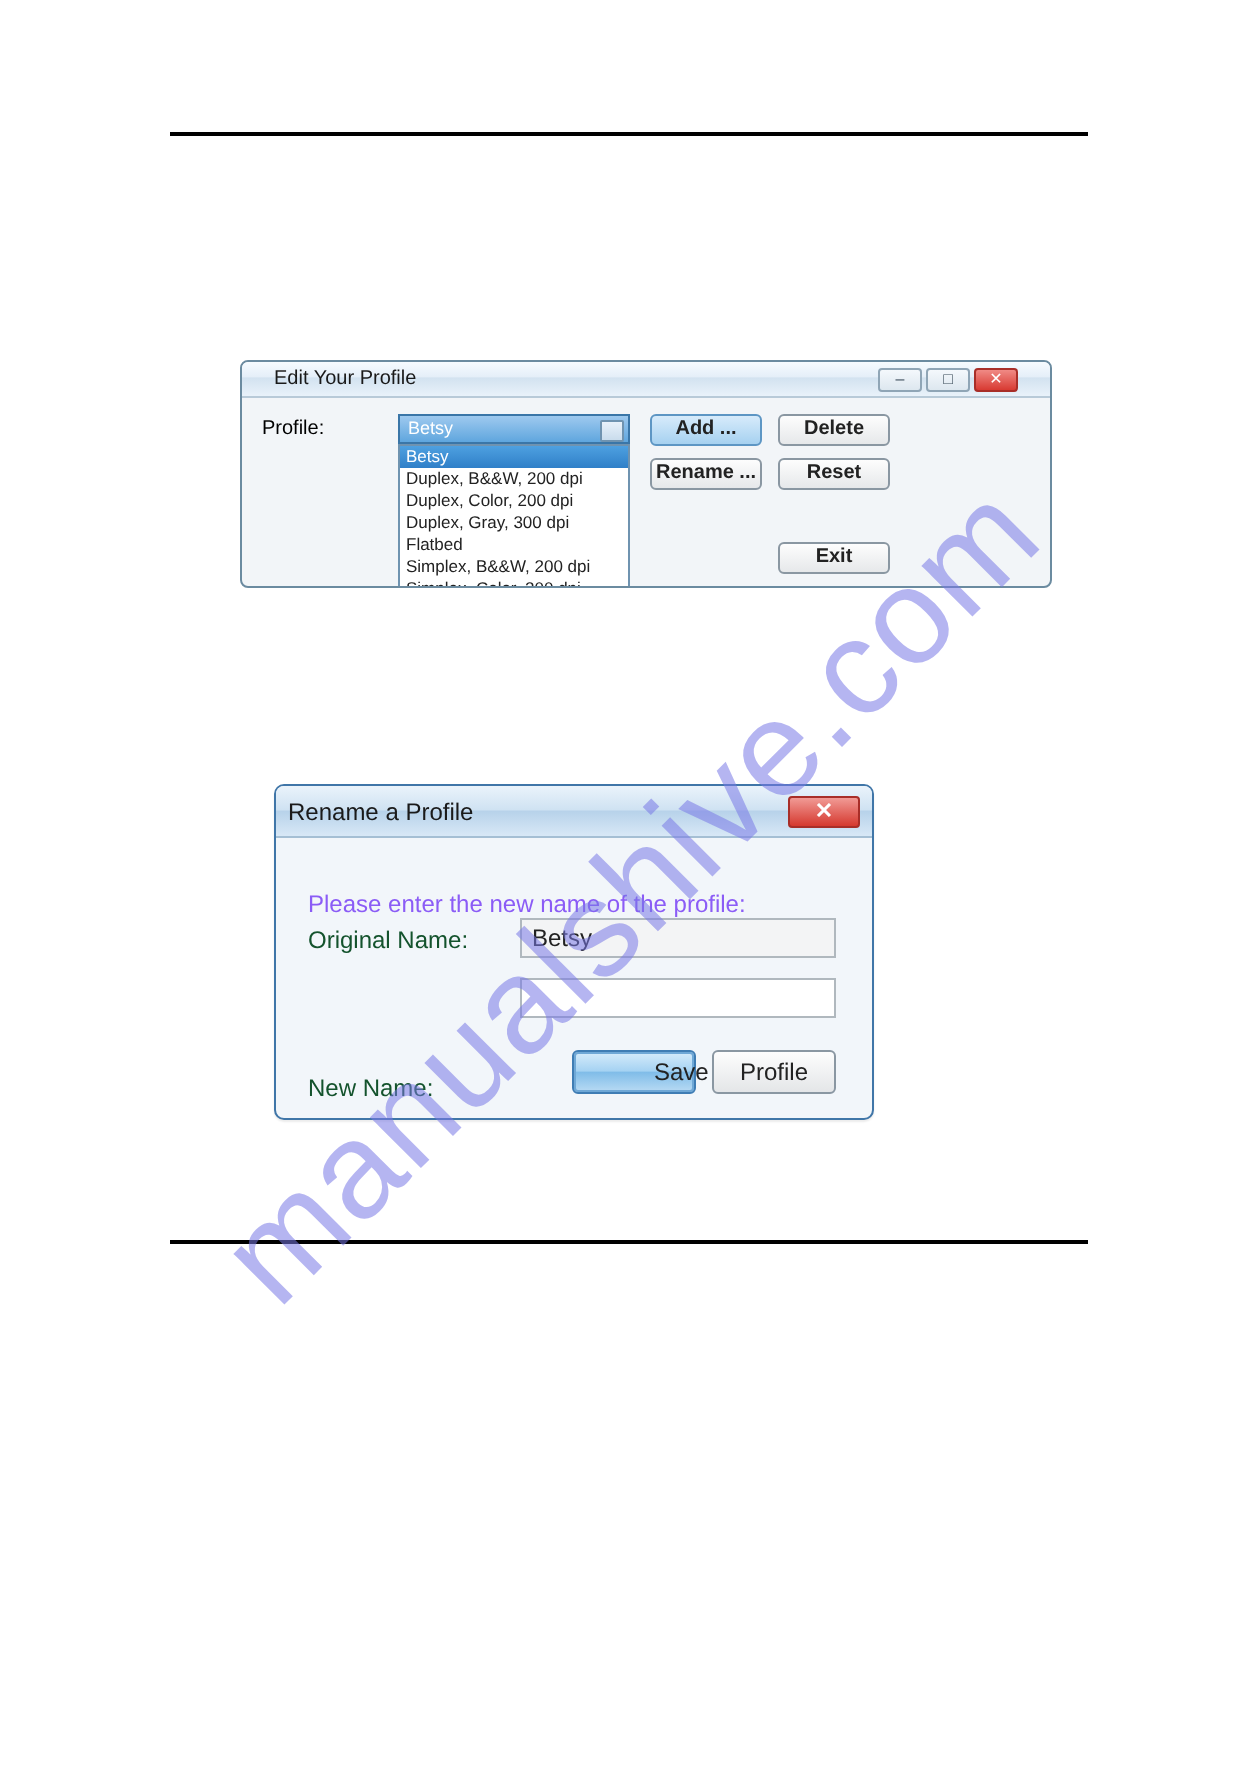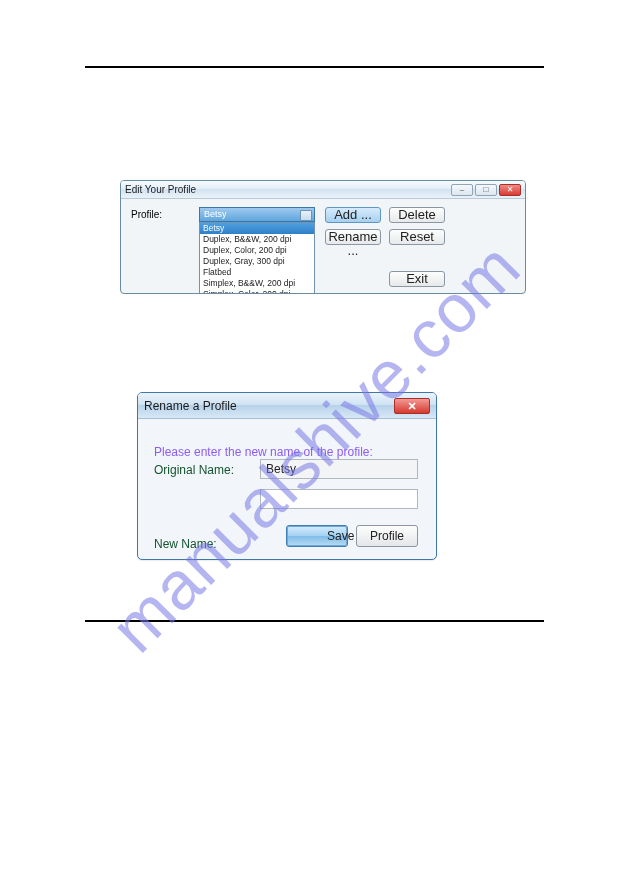--- a/index.html
+++ b/index.html
@@ -51,21 +51,21 @@
     background: #f2f5f8;
     overflow: hidden;
     z-index: 2;
   }
   .titlebar1 {
     height: 18px;
     background: linear-gradient(to bottom, #f6fbff 0%, #e4eef8 45%, #d2e2f0 46%, #e9f2fa 100%);
     border-bottom: 1px solid #b8cad8;
     display: flex;
     align-items: center;
-    padding: 0 4px;
+    padding: 0 16px;
     font-size: 10px;
     color: #1a1a1a;
   }
   .titlebar1 .spacer { flex: 1; }
   .winbtn {
     width: 22px;
     height: 12px;
     margin-left: 2px;
     border: 1px solid #8fa5b6;
     border-radius: 2px;
@@ -135,24 +135,25 @@
     background: linear-gradient(to bottom, #4ea0e0, #2f7fc8);
     color: #fff;
   }
   .d1-btn {
     position: absolute;
     width: 56px;
     height: 16px;
     border: 1px solid #8a97a2;
     border-radius: 3px;
     background: linear-gradient(to bottom, #fdfdfd, #e6e8ea);
-    font-size: 13px;
+    font-size: 10px;
     text-align: center;
     line-height: 14px;
     color: #222;
+    font-weight: bold;
   }
   .d1-btn.hl {
     background: linear-gradient(to bottom, #d7ebfb, #a6d1f0);
     border-color: #5d96c4;
   }
 
   
   .dialog2 {
     position: absolute;
     left: 137px;

